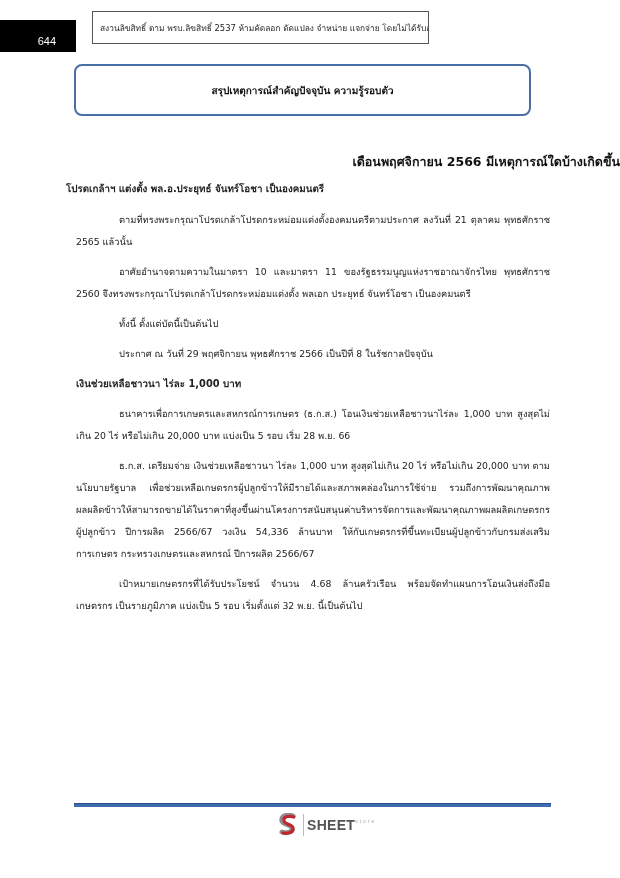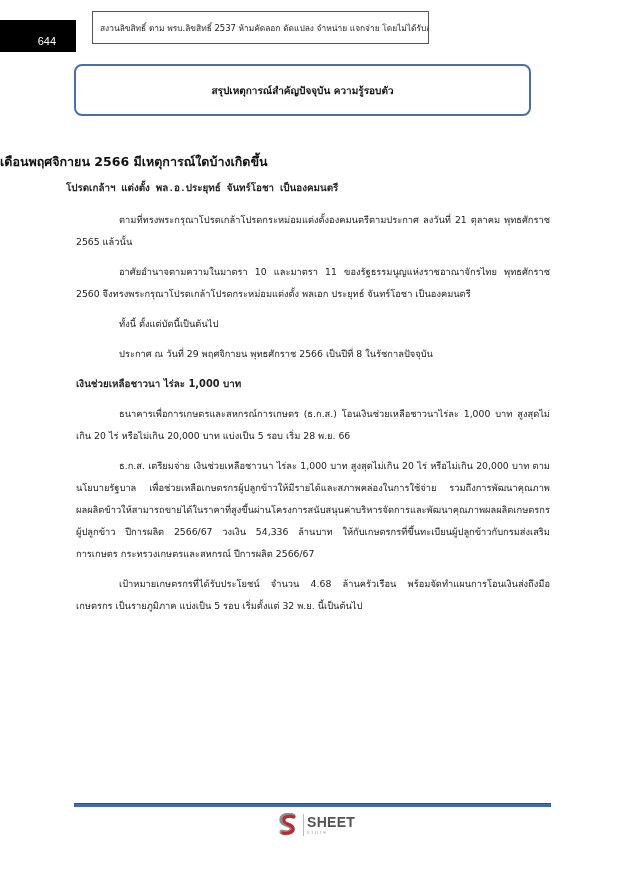--- a/index.html
+++ b/index.html
@@ -61,21 +61,21 @@
       justify-content: center;
       font-size: 10px;
       font-weight: bold;
       color: #111;
     }
     .doc-title {
       position: absolute;
       left: 0;
       width: 620px;
       top: 152px;
-      text-align: left;
+      text-align: right;
       font-size: 12.5px;
       font-weight: bold;
       color: #111;
     }
     .content {
       position: absolute;
       left: 76px;
       top: 178px;
       width: 474px;
       font-size: 9.3px;
@@ -83,21 +83,20 @@
       color: #222;
     }
     .heading {
       font-weight: bold;
       font-size: 9.8px;
       margin: 0;
     }
     .heading.first {
       margin-left: -10px;
       margin-bottom: 9px;
-      font-family: Liberation Mono, monospace;
     }
     .heading.second {
       margin-bottom: 8px;
     }
     .para {
       margin: 0 0 8px 0;
       text-indent: 43px;
       text-align: justify;
     }
     .footer-rule {
@@ -123,21 +122,21 @@
       height: 24px;
     }
     .logo-divider {
       width: 1px;
       height: 22px;
       background: #bbbbbb;
       margin: 0 3px 0 4px;
     }
     .logo-text {
       display: flex;
-      flex-direction: column;
+      flex-direction: row;
       line-height: 1;
     }
     .logo-word {
       font-family: "Liberation Sans", sans-serif;
       font-weight: bold;
       font-size: 14px;
       color: #555555;
       letter-spacing: 0.3px;
     }
     .logo-sub {

